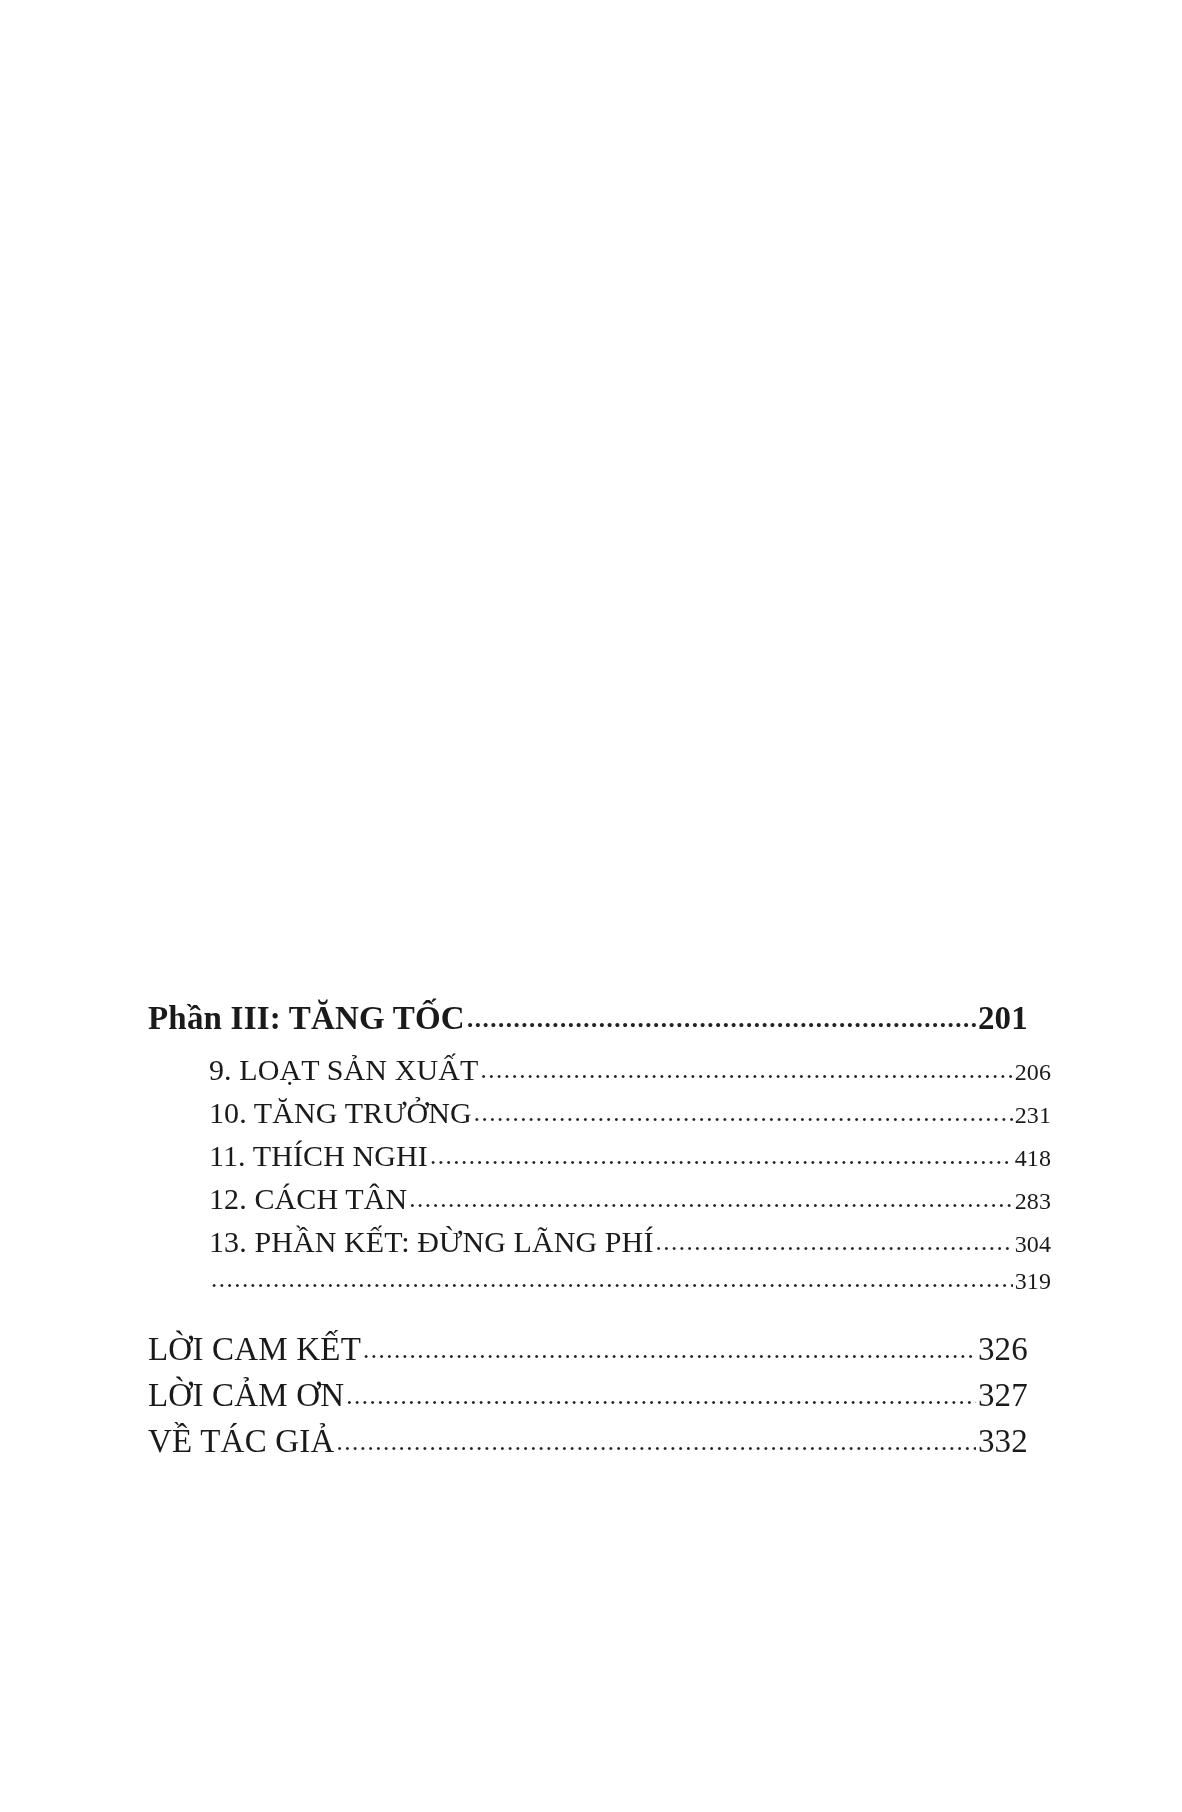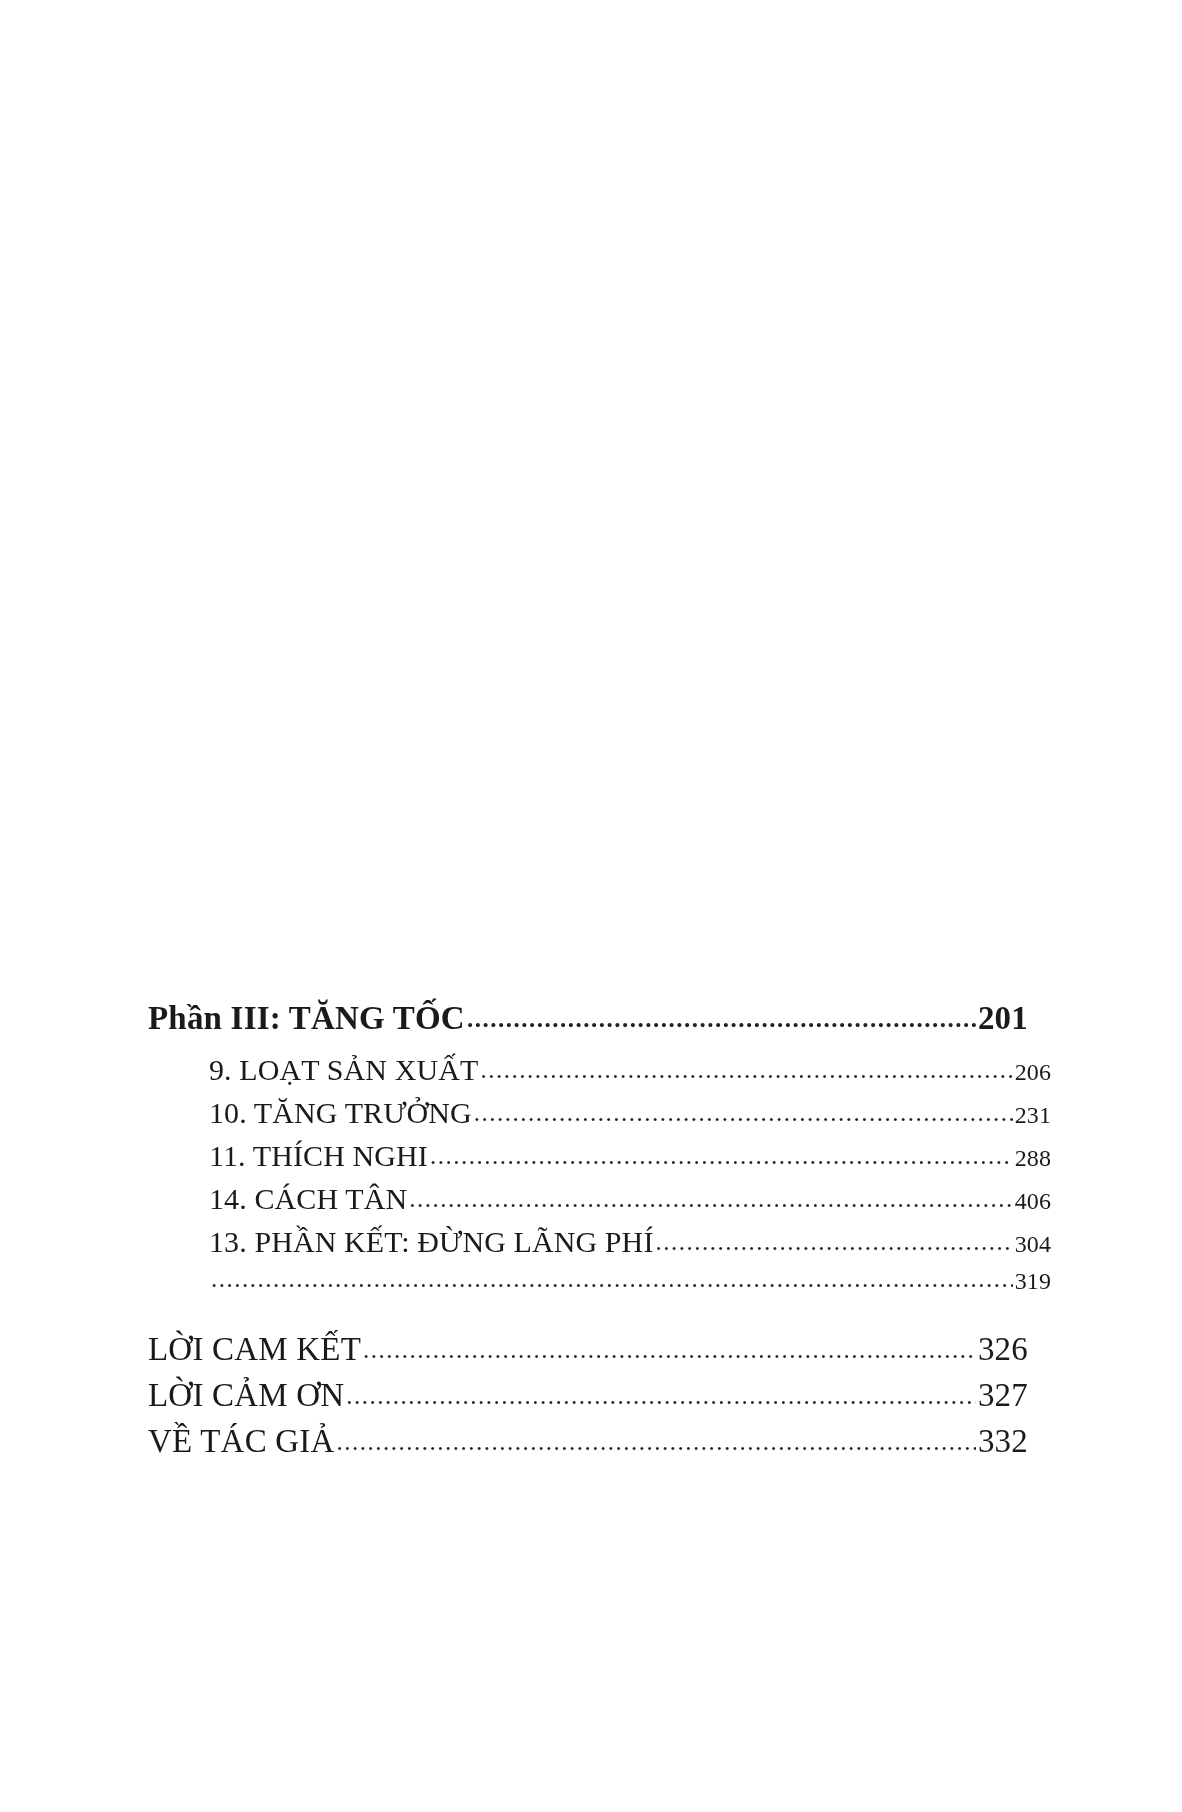--- a/index.html
+++ b/index.html
@@ -123,27 +123,27 @@
 
       <div class="toc-row chapter-row">
         <span class="toc-label">10. TĂNG TRƯỞNG</span>
         <span class="toc-dots">................................................................................................................................</span>
         <span class="toc-page">231</span>
       </div>
 
       <div class="toc-row chapter-row">
         <span class="toc-label">11. THÍCH NGHI</span>
         <span class="toc-dots">................................................................................................................................</span>
-        <span class="toc-page">288</span>
+        <span class="toc-page">418</span>
       </div>
 
       <div class="toc-row chapter-row">
-        <span class="toc-label">14. CÁCH TÂN </span>
+        <span class="toc-label">12. CÁCH TÂN </span>
         <span class="toc-dots">................................................................................................................................</span>
-        <span class="toc-page">406</span>
+        <span class="toc-page">283</span>
       </div>
 
       <div class="toc-row chapter-row">
         <span class="toc-label">13. PHẦN KẾT: ĐỪNG LÃNG PHÍ</span>
         <span class="toc-dots">................................................................................................................................</span>
         <span class="toc-page">304</span>
       </div>
 
       <div class="toc-row chapter-row">
         <span class="toc-dots">................................................................................................................................</span>

